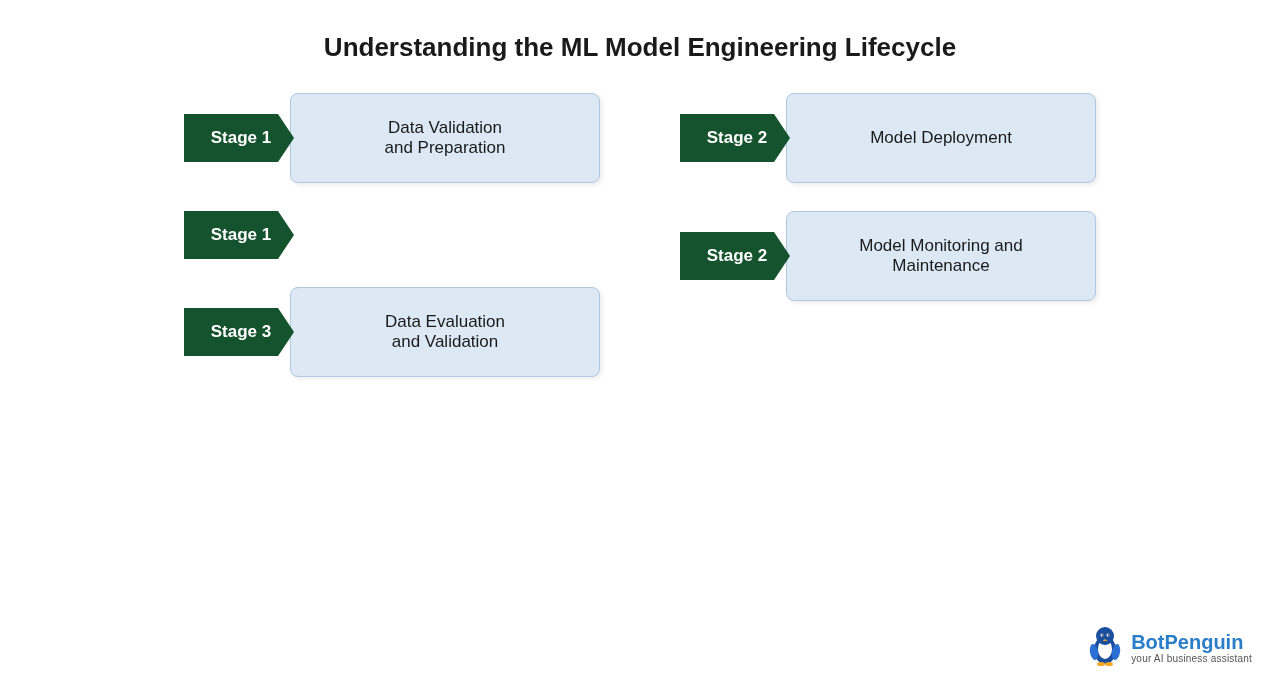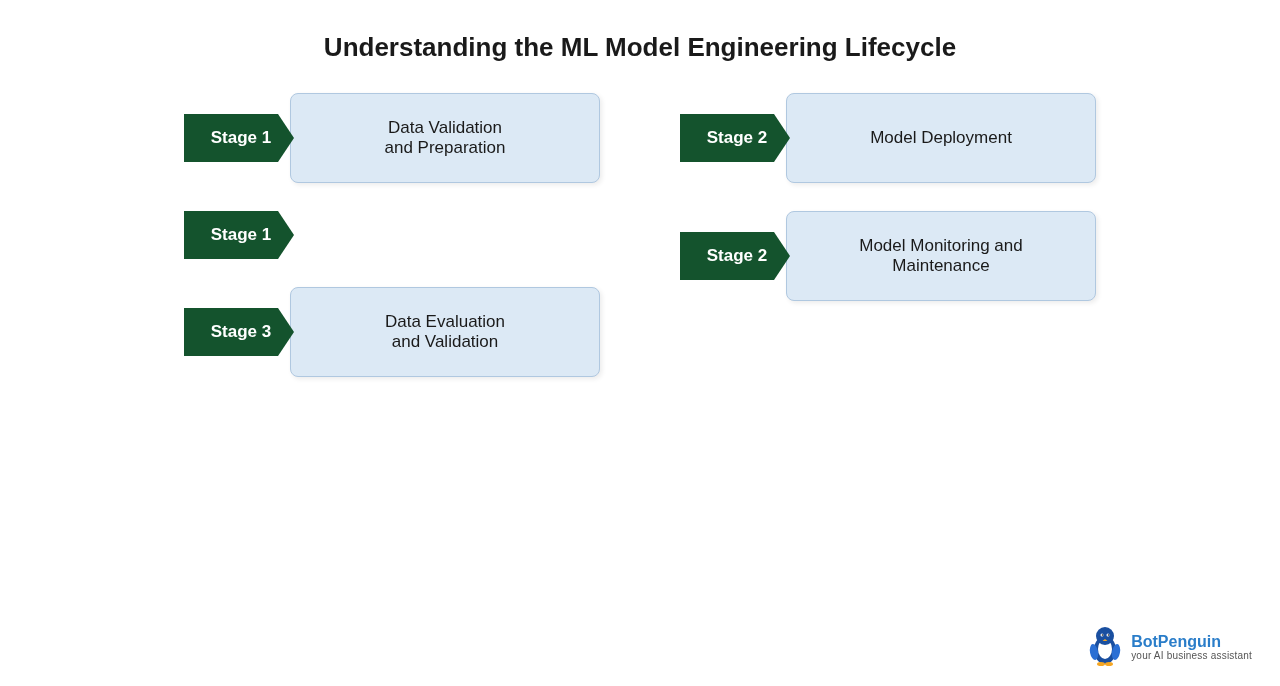--- a/index.html
+++ b/index.html
@@ -95,21 +95,21 @@
       height: 42px;
     }
 
     .logo-text-block {
       display: flex;
       flex-direction: column;
       align-items: flex-start;
     }
 
     .logo-main-text {
-      font-size: 16px;
+      font-size: 20px;
       font-weight: 700;
       color: #1a2e4a;
       line-height: 1.1;
     }
 
     .logo-main-text span {
       color: #2a7dc9;
     }
 
     .logo-sub-text {

